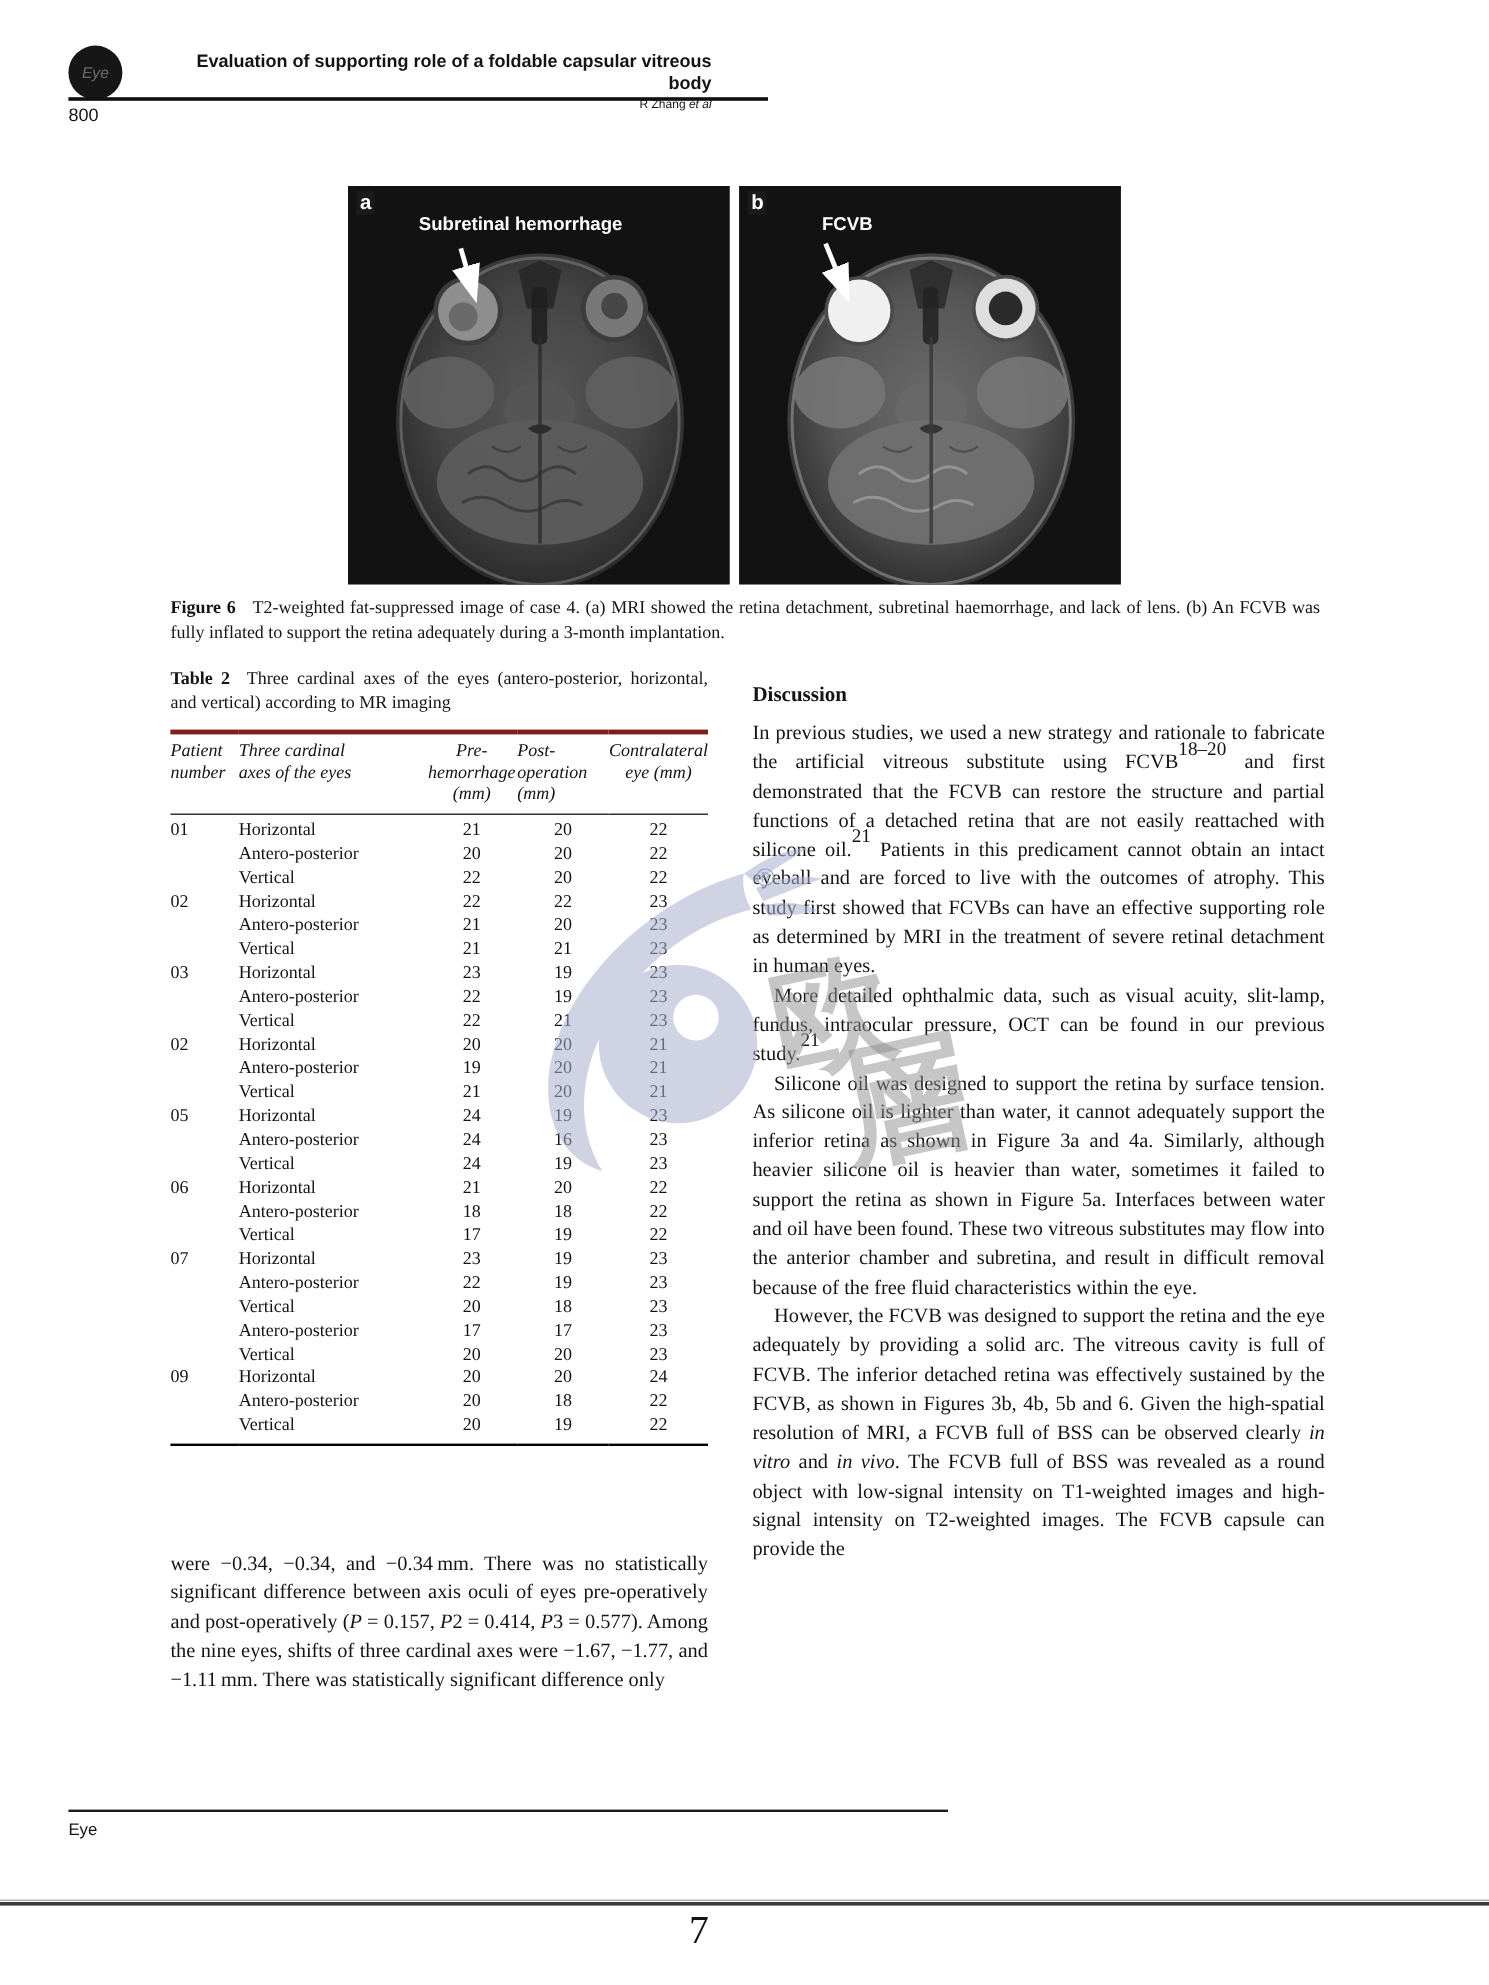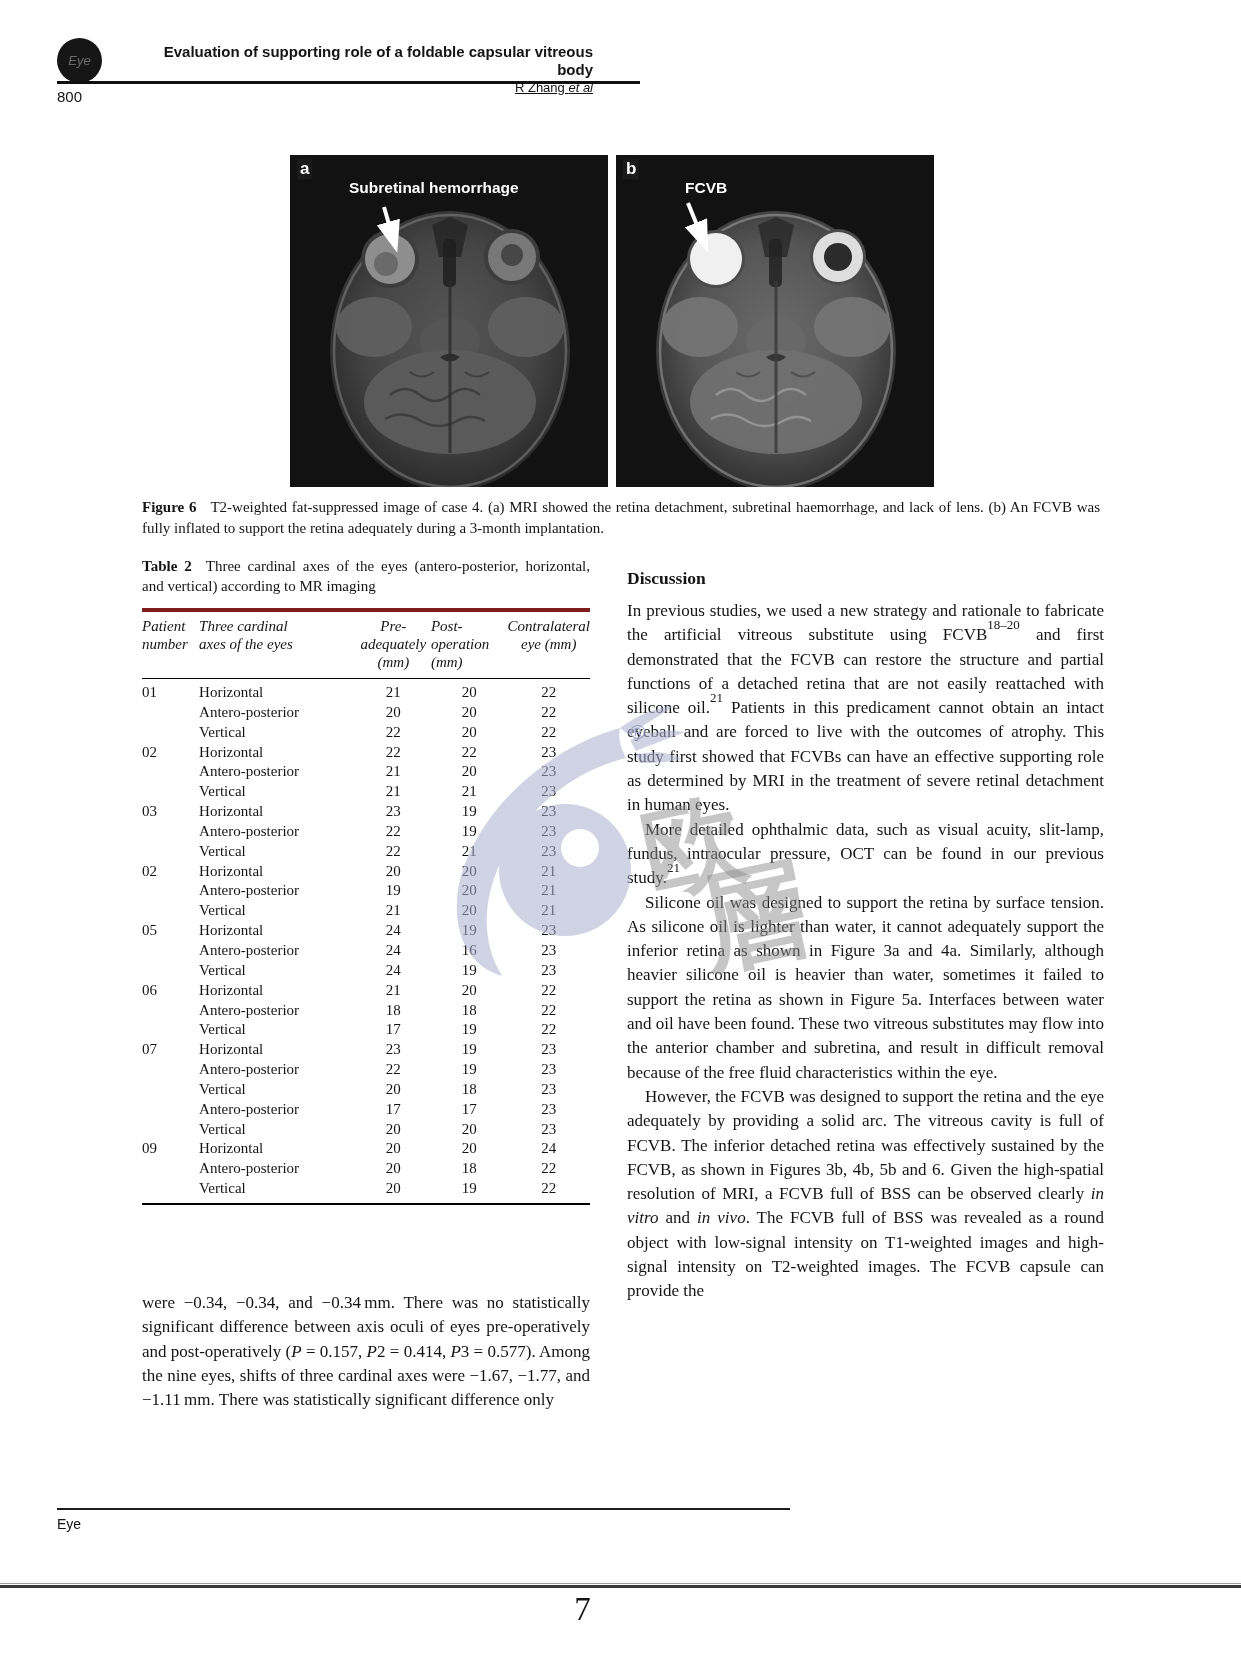--- a/index.html
+++ b/index.html
@@ -6,21 +6,21 @@
   #page{position:relative;width:1241px;height:1654px;background:#ffffff;overflow:hidden;
         font-family:"Liberation Serif",serif;color:#141414;}
   
   .logo{position:absolute;left:57px;top:38px;width:45px;height:45px;border-radius:50%;
         background:#161616;display:flex;align-items:center;justify-content:center;}
   .logo span{color:#cfcfcf;opacity:.45;font-family:"Liberation Sans",sans-serif;
         font-size:13px;font-style:italic;}
   .head-title{position:absolute;left:150px;top:43px;width:443px;text-align:right;
         font-family:"Liberation Sans",sans-serif;}
   .head-title .t{font-size:15px;font-weight:bold;line-height:18px;}
-  .head-title .a{font-size:13px;line-height:17px;text-decoration:underline;}
+  .head-title .a{font-size:10px;line-height:17px;}
   .head-rule{position:absolute;left:57px;top:81px;width:583px;height:2.5px;background:#101010;}
   .pageno-top{position:absolute;left:57px;top:88px;font-family:"Liberation Sans",sans-serif;
         font-size:15px;}
   
   .panel{position:absolute;top:155px;width:318px;height:332px;background:#121212;}
   #panel-a{left:290px;} #panel-b{left:616px;}
   .panel svg.scan{position:absolute;left:0;top:0;}
   .panel-letter{position:absolute;left:7px;top:4px;color:#fff;font-family:"Liberation Sans",sans-serif;
         font-weight:bold;font-size:17px;background:#1a1a1a;padding:0 3px;}
   .annot{position:absolute;color:#fff;font-family:"Liberation Sans",sans-serif;
@@ -41,21 +41,21 @@
   th:nth-child(1){width:58px;} th:nth-child(2){width:164px;}
   th:nth-child(3){width:76px;text-align:center;} th:nth-child(4){width:78px;text-align:left;}
   th:nth-child(5){width:72px;text-align:center;}
   tbody td{padding:0;line-height:19.85px;}
   tbody td:nth-child(3),tbody td:nth-child(4),tbody td:nth-child(5){text-align:center;}
   tbody tr:first-child td{padding-top:4px;}
   tbody tr:last-child td{padding-bottom:4px;}
   
   .body-par{font-size:17px;line-height:24.3px;text-align:justify;margin:0;}
   .indent{text-indent:18px;}
-  sup{font-size:13px;position:relative;top:-5px;line-height:0;}
+  sup{font-size:16px;position:relative;top:-5px;line-height:0;}
   #left-par{position:absolute;left:142px;top:1291px;width:448px;}
   #right-col{position:absolute;left:627px;top:553px;width:477px;}
   #right-col h2{font-size:17.5px;margin:15px 0 10px 0;font-weight:bold;}
   
   #watermark{position:absolute;left:0;top:0;width:1241px;height:1654px;pointer-events:none;z-index:9;}
   .wm-swoosh{position:absolute;left:430px;top:680px;}
   .wm-char{position:absolute;font-family:"Liberation Sans",sans-serif;font-weight:900;
         color:#8e8e8e;opacity:.5;transform:rotate(-12deg);}
   #wm-char-top{left:643px;top:778px;font-size:102px;}
   #wm-char-bottom{left:700px;top:845px;font-size:108px;}
@@ -176,21 +176,21 @@
       <b>Table 2</b><span class="lbl-gap"></span><span>Three cardinal axes of the eyes (antero-posterior, horizontal, and vertical) according to MR imaging</span>
     </p>
     <table>
       <thead>
         <tr>
           <th>Patient
 number</th>
           <th>Three cardinal
 axes of the eyes</th>
           <th>Pre-
-adequately
+hemorrhage
 (mm)</th>
           <th>Post-
 operation
 (mm)</th>
           <th>Contralateral
 eye (mm)</th>
         </tr>
       </thead>
       <tbody id="table-body">
           <tr>

